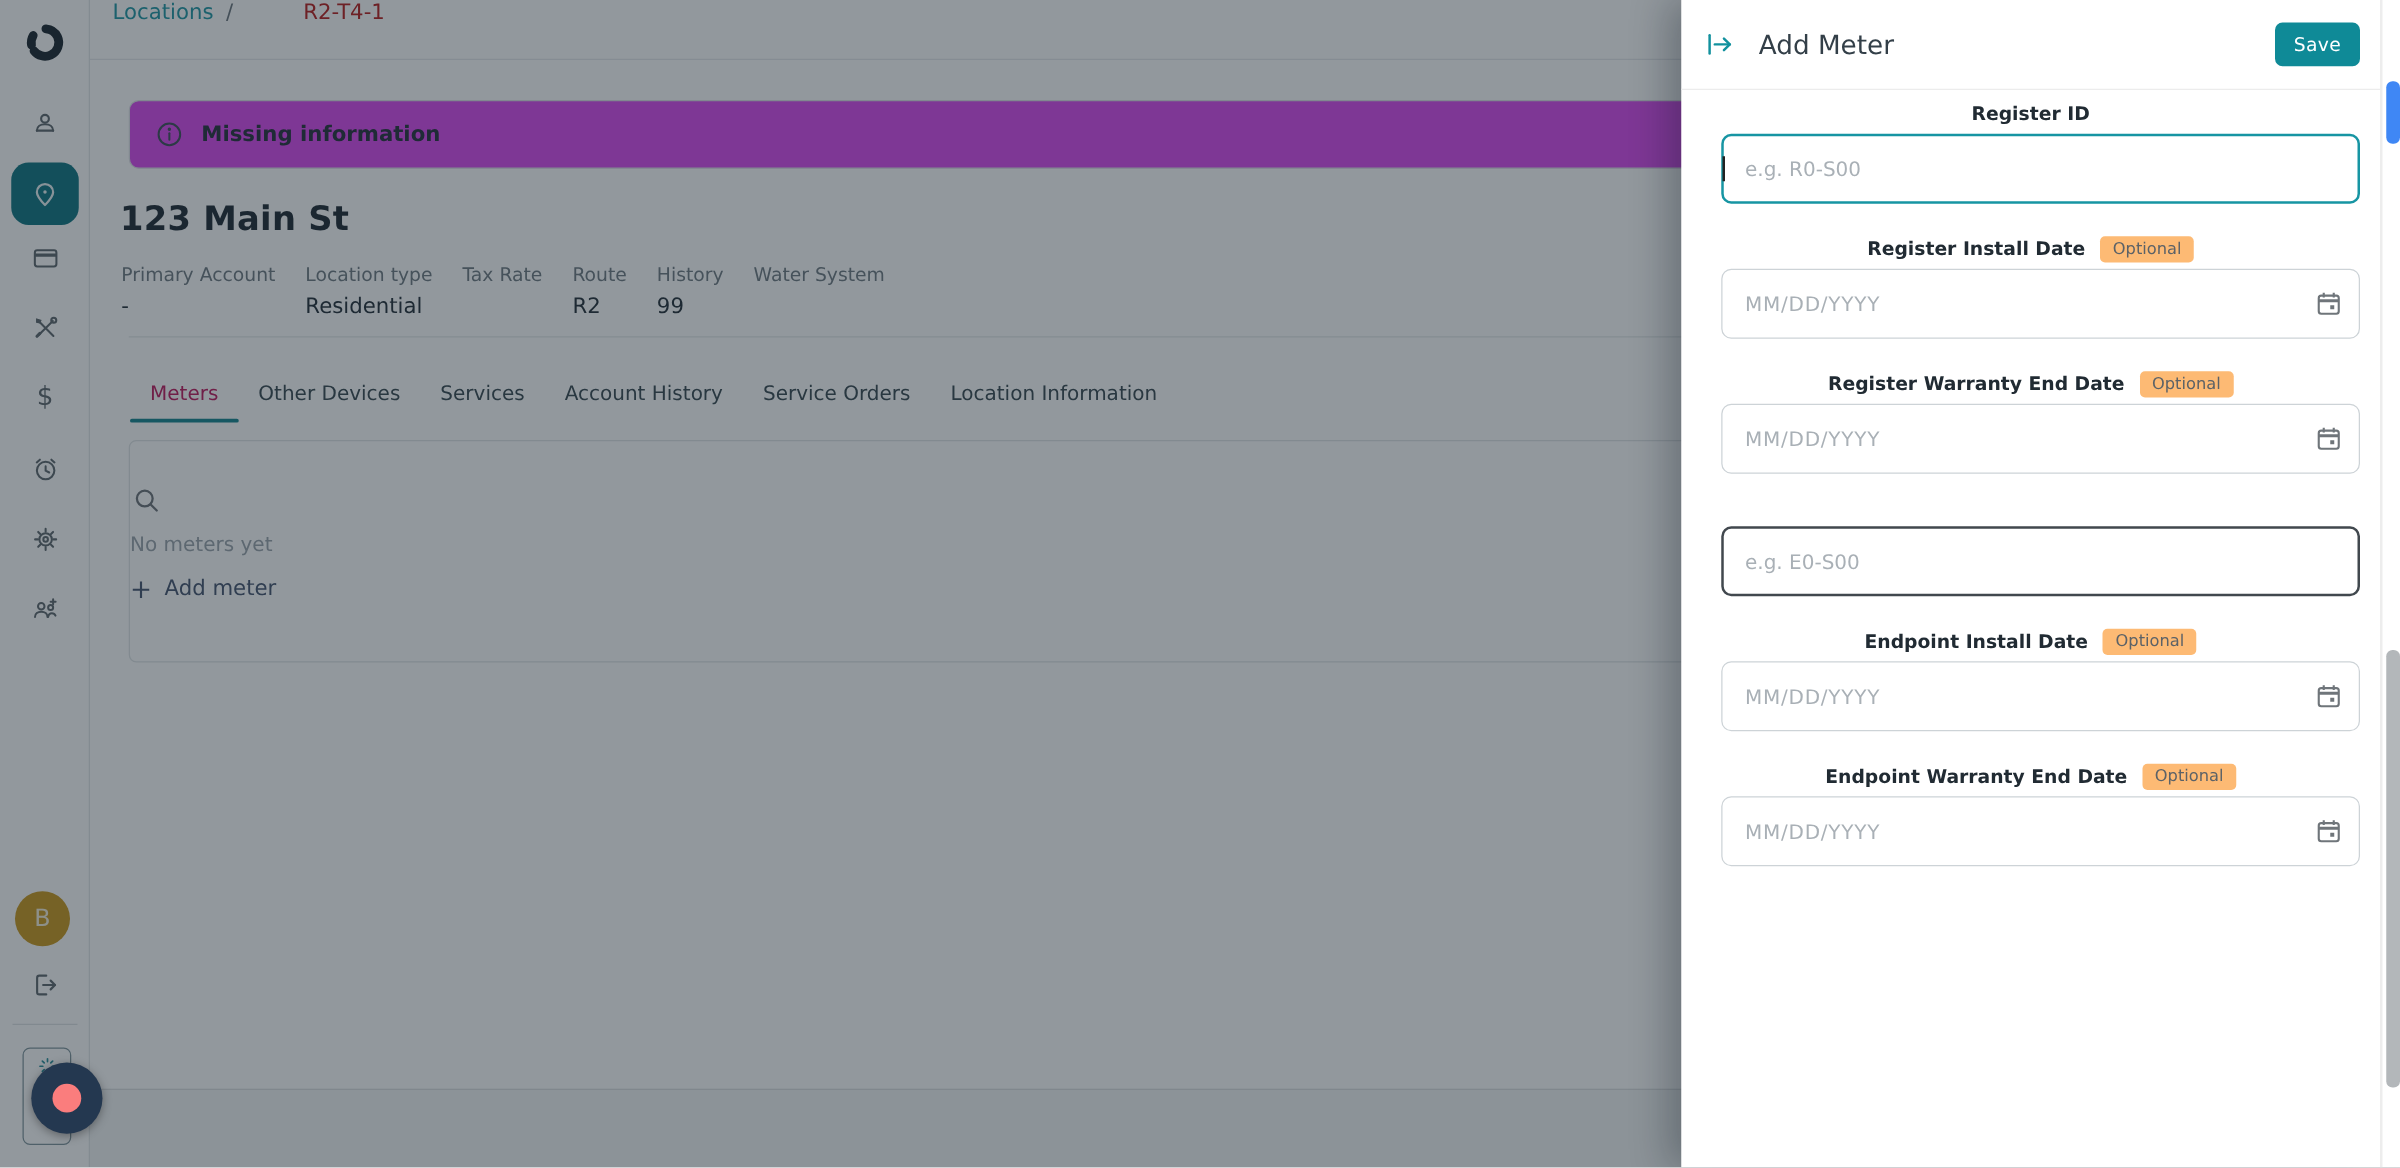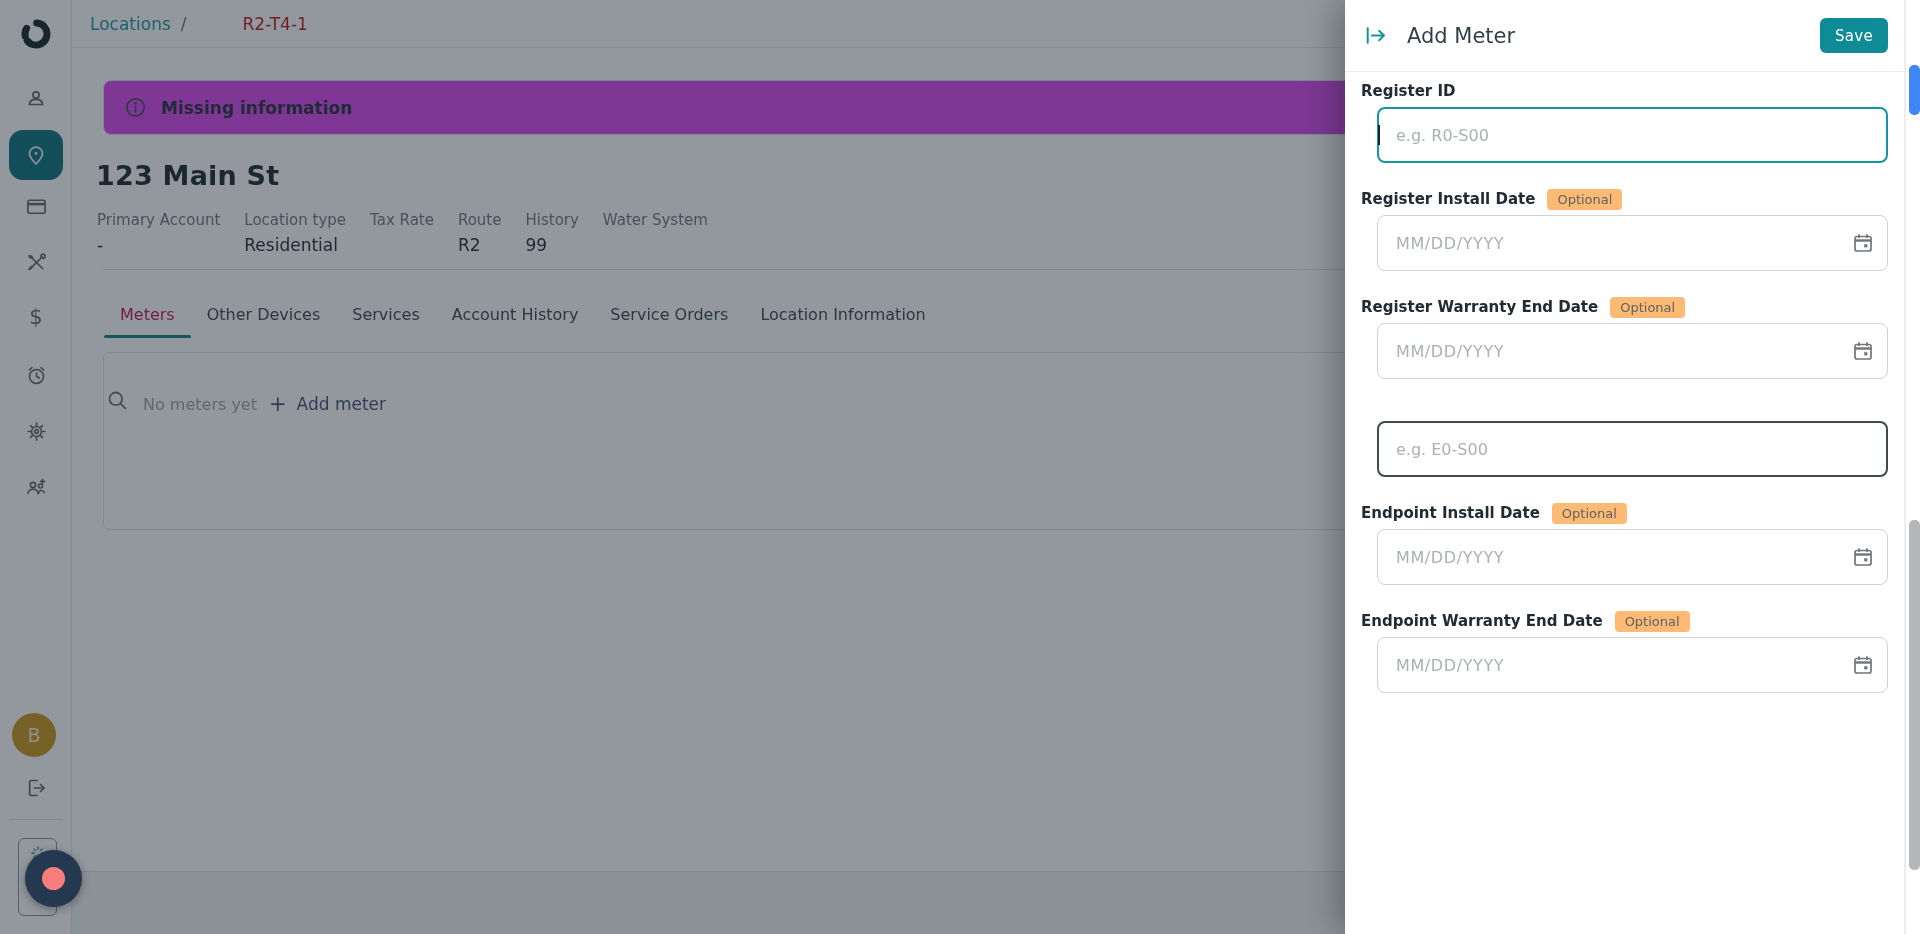--- a/index.html
+++ b/index.html
@@ -11,21 +11,21 @@
   .sidebar { position:absolute; left:0; top:0; bottom:0; width:72px; background:#fff; border-right:1px solid #e3e7e9; z-index:10; }
   .side-ic { position:absolute; left:0; width:72px; display:flex; justify-content:center; color:#5d666c; cursor:pointer; }
   .logo { top:16px; }
   .nav-active-tile { position:absolute; left:9px; top:130px; width:54px; height:50px; background:#0c7380; border-radius:14px; display:flex; align-items:center; justify-content:center; }
   .dollar { font-size:21px; color:#5d666c; line-height:22px; }
   .avatar { position:absolute; left:12px; top:713px; width:44px; height:44px; border-radius:50%; background:#c9971c; color:#f6efda; display:flex; align-items:center; justify-content:center; font-size:19px; }
   .side-divider { position:absolute; left:10px; top:819px; width:52px; border-top:1px solid #dfe3e5; }
 
   
   .main { position:absolute; left:72px; right:0; top:0; bottom:0; background:#fff; }
-  .topbar { position:absolute; left:0; right:0; top:0; height:48px; border-bottom:1px solid #e6e9eb; display:flex; align-items:center; padding-left:18px; }
+  .topbar { position:absolute; left:0; right:0; top:0; height:48px; border-bottom:1px solid #e6e9eb; display:flex; align-items:flex-start; padding-left:18px; }
   .crumb { font-size:17px; display:flex; gap:10px; align-items:center; }
   .crumb .link { color:#1e96a4; cursor:pointer; }
   .crumb .sep { color:#6a747c; }
   .crumb .cur { color:#b91c1c;margin-left:46px; }
 
   .banner { position:absolute; left:31px; top:80px; width:1714px; height:55px; border:1px solid #dfe3e6; border-radius:8px; background:#d946ef; display:flex; align-items:center; padding-left:20px; gap:14px; }
   .banner-text { font-size:17px; font-weight:600; color:#242f3a; }
 
   .page-title { position:absolute; left:24px; top:160px; font-size:27px; font-weight:700; color:#1c2730; letter-spacing:.2px; }
 
@@ -35,21 +35,21 @@
   .dvalue { font-size:17px; color:#222d36; margin-top:7px; min-height:22px; white-space:nowrap; }
 
   .hdr-divider { position:absolute; left:31px; right:31px; top:269px; border-top:1px solid #e3e7e9; }
 
   .tabs { position:absolute; left:32px; top:290px; height:48px; display:flex; }
   .tab { position:relative; padding:0 16px; display:flex; align-items:center; font-size:16px; color:#37474f; cursor:pointer; white-space:nowrap; }
   .tab.active { color:#be185d; }
   .tab.active::after { content:""; position:absolute; left:0; right:0; bottom:0; height:3px; background:#12828e; border-radius:2px; }
 
   .panel { position:absolute; left:31px; top:352px; width:1714px; height:178px; background:#fff; border:1px solid #e0e4e6; border-radius:6px; }
-  .empty { position:absolute; left:0; right:0; top:34px; display:flex; flex-direction:row; align-items:flex-end; gap:12px; }
+  .empty { position:absolute; left:0; right:0; top:34px; display:flex; flex-direction:column; align-items:flex-start; gap:12px; }
   .empty-text { font-size:16px; color:#9aa3ab; }
   .add-meter { display:flex; align-items:center; gap:10px; color:#44536e; font-size:17px; font-weight:500; cursor:pointer; margin-top:4px; }
   .plus { font-size:21px; line-height:18px; font-weight:400; }
 
   .bottom-strip { position:absolute; left:0; right:0; top:871px; height:63px; background:#f3f5f6; border-top:1px solid #dcdfe1; }
 
   
   .backdrop { position:absolute; inset:0; background:rgba(28,39,51,0.48); z-index:40; }
 
   
@@ -62,21 +62,21 @@
   .drawer-header { height:72px; border-bottom:1px solid #ececec; display:flex; align-items:center; padding:0 16px; gap:17px; }
   .dh-title { font-size:21px; color:#333f48; font-weight:500; flex:0 0 auto; }
   .dh-spacer { flex:1; }
   .btn-save { background:#0f8a97; color:#fff; border:none; border-radius:6px; height:35px; padding:0 15px; font-size:15px; font-family:inherit; cursor:pointer; letter-spacing:.3px; }
   .icon-btn { background:none; border:none; cursor:pointer; display:flex; padding:2px; }
 
   .drawer-form { padding:0 16px; }
   .group { margin-top:25px; }
   .group.first { margin-top:8px; }
   .group.section { margin-top:42px; }
-  .label-row { height:22px; display:flex; align-items:center; gap:12px; margin-bottom:5px; }
+  .label-row { height:22px; display:flex; align-items:center; gap:12px; margin-bottom:5px;justify-content:center; }
   .flabel { font-size:15px; font-weight:600; color:#212b33; }
   .badge { background:#fdba74; color:#5c6267; font-size:13px; border-radius:4px; padding:3px 10px; line-height:15px; }
   .inwrap { position:relative;padding-left:16px; }
   .tinput { width:100%; height:56px; border:1px solid #cdd3d7; border-radius:8px; padding:0 48px 0 18px; font-size:16px; font-family:inherit; color:#333; background:#fff; outline:none; }
   .tinput::placeholder { color:#a9b0b6; opacity:1; }
   .tinput.date::placeholder { letter-spacing:.6px; }
   .tinput.focus-teal { border:2px solid #1795a3; padding:0 47px 0 17px; }
   .tinput.focus-dark { border:2px solid #41484e; padding:0 47px 0 17px; }
   .caret { position:absolute; left:17px; top:18px; width:1.5px; height:20px; background:#222; }
   .cal { position:absolute; right:13px; top:16px; color:#6f757a; cursor:pointer; }

